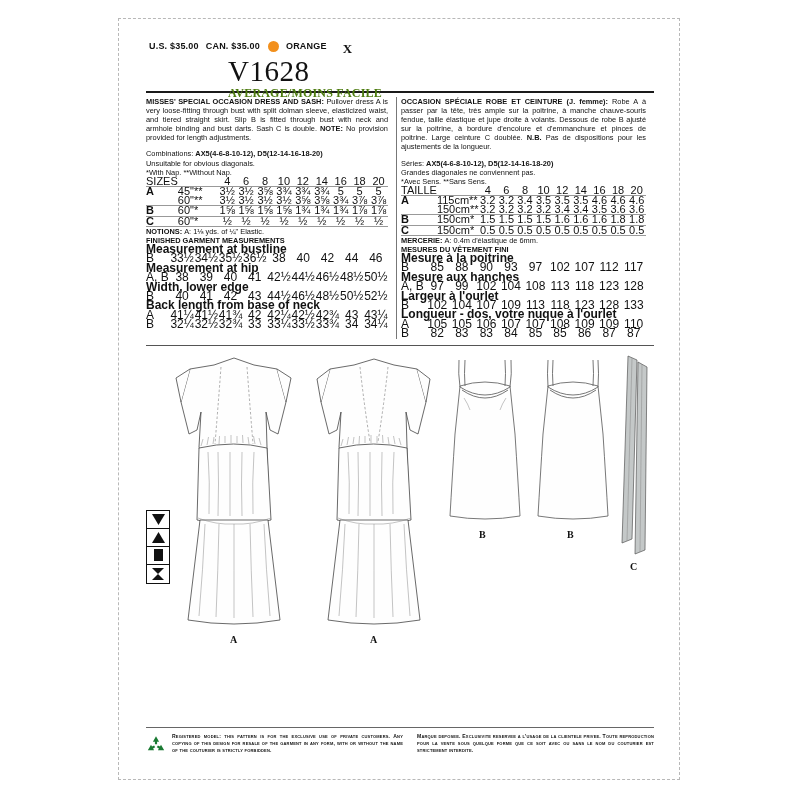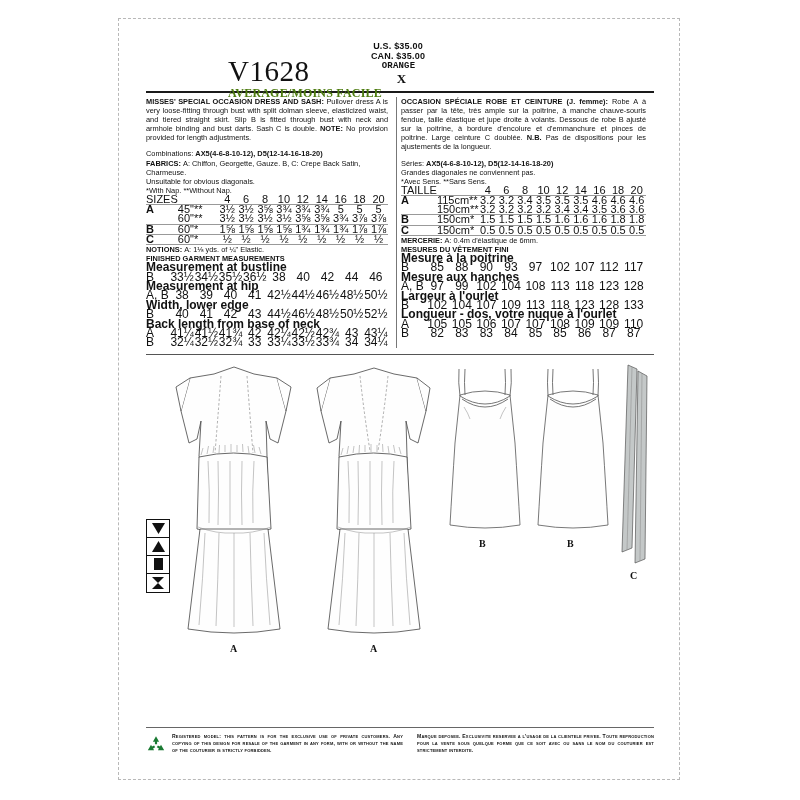--- a/index.html
+++ b/index.html
@@ -17,30 +17,30 @@
     background: #fff;
   }
   .inner {
     position: absolute;
     left: 27px; top: 22px;
     width: 508px; height: 718px;
   }
 
   
   .price-row {
-    display: flex; align-items: center;
+    display: flex; align-items: flex-start;
     font-size: 9px; font-weight: bold; letter-spacing: .2px;
-    color: #111; height: 14px; padding-left: 3px; flex-direction: column;
+    color: #111; height: 14px; padding-left: 3px;
   }
   .price-row .sp { margin-right: 7px; }
   .dot {
     width: 11px; height: 11px; border-radius: 50%;
     background: #f2901d; display: inline-block; margin: 0 7px 0 1px;
   }
-  .orange-word { margin-right: 6px; font-family: Liberation Mono, monospace; }
+  .orange-word { margin-right: 16px; }
   .x-mark { font-size: 13px; font-weight: bold; font-family: "Liberation Serif", serif; }
 
   .title-row {
     display: flex; align-items: baseline; padding-left: 2px;
     margin-top: 1px; height: 32px; flex-direction: column;
   }
   .patnum {
     font-family: "Liberation Serif", serif;
     font-size: 29px; letter-spacing: .5px; color: #111; line-height: 30px;
   }
@@ -138,23 +138,20 @@
   <div class="cols">
 
     <div class="col left">
       <div class="desc">
         <b>MISSES' SPECIAL OCCASION DRESS AND SASH:</b><span> Pullover dress A is very loose-fitting through bust with split dolman sleeve, elasticized waist, and tiered straight skirt. Slip B is fitted through bust with neck and armhole binding and bust darts. Sash C is double. </span><b>NOTE:</b><span> No provision provided for length adjustments.</span>
       </div>
       <div class="gap"></div>
       <div>
         <span>Combinations: </span><b>AX5(4-6-8-10-12), D5(12-14-16-18-20)</b>
       </div>
-      <div>
-        <b>FABRICS: </b><span>A: Chiffon, Georgette, Gauze. B, C: Crepe Back Satin, Charmeuse.</span>
-      </div>
       <div>Unsuitable for obvious diagonals.</div>
       <div>*With Nap. **Without Nap.</div>
 
       <table class="sz">
         <tbody>
               <tr class="hdrline sizes-row">
           <td class="lbl">SIZES</td>
           <td class="lbl2"></td>
           <td class="num">4</td>
           <td class="num">6</td>

